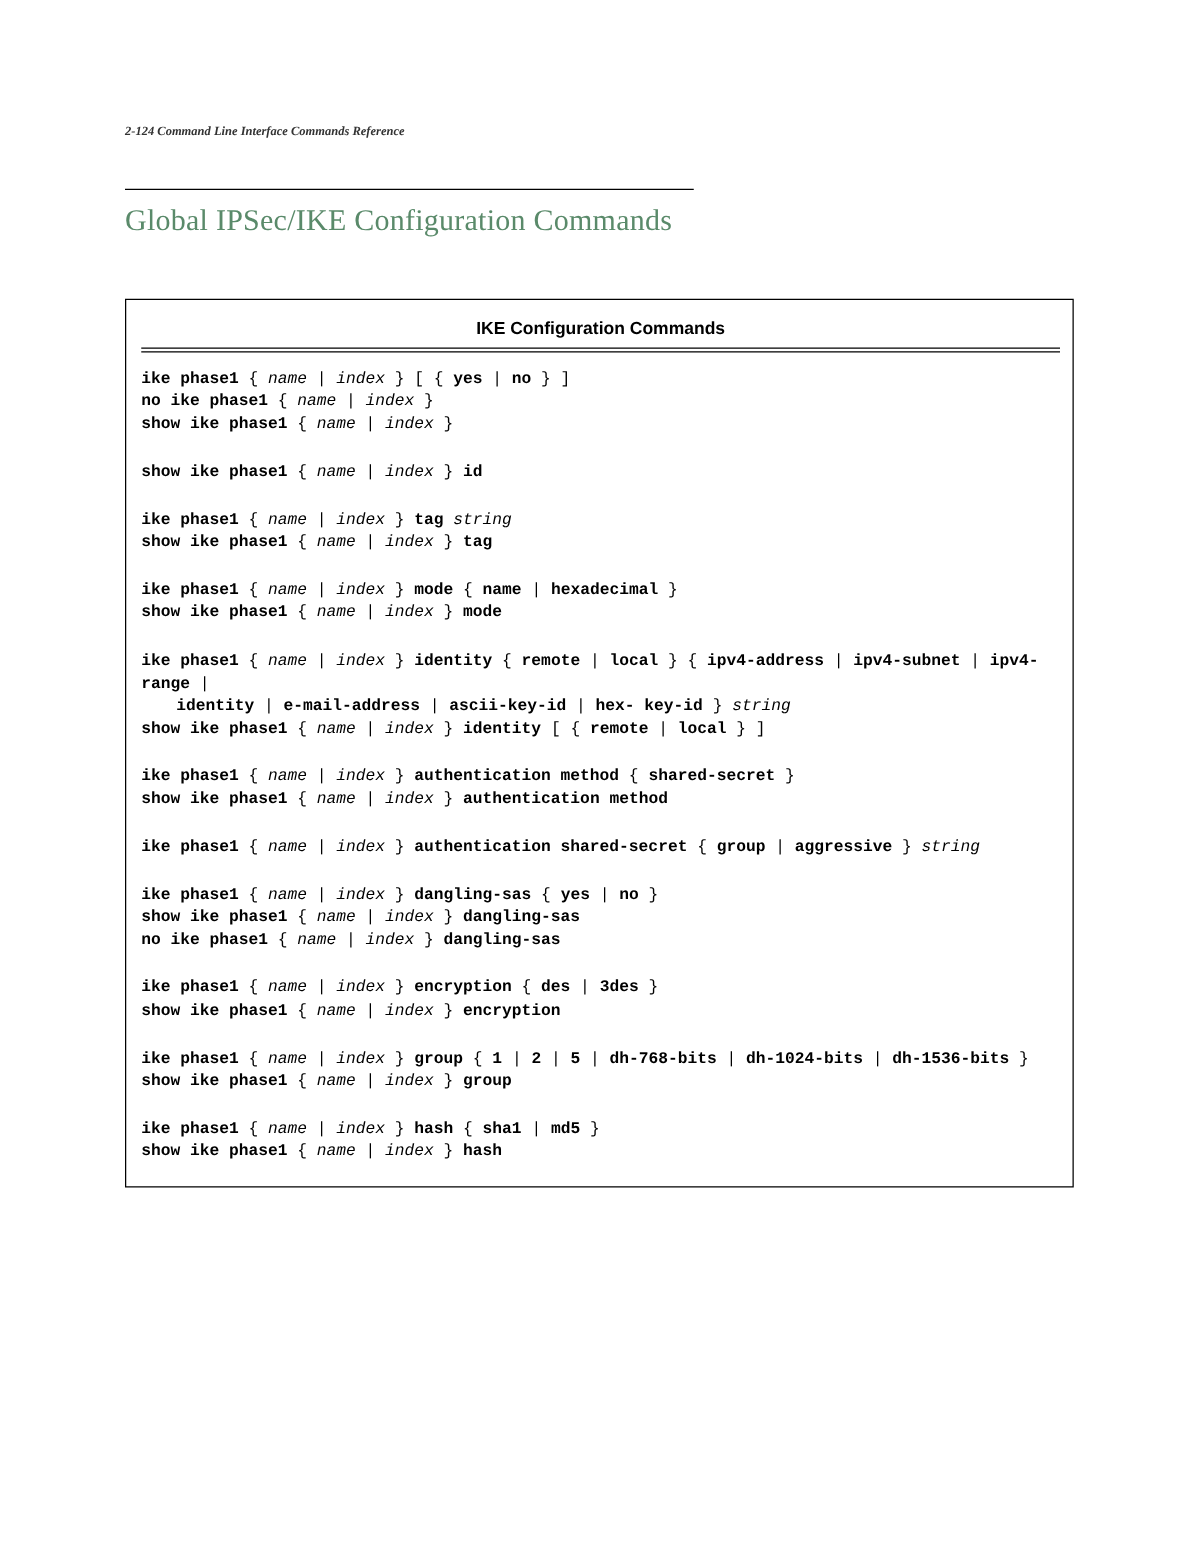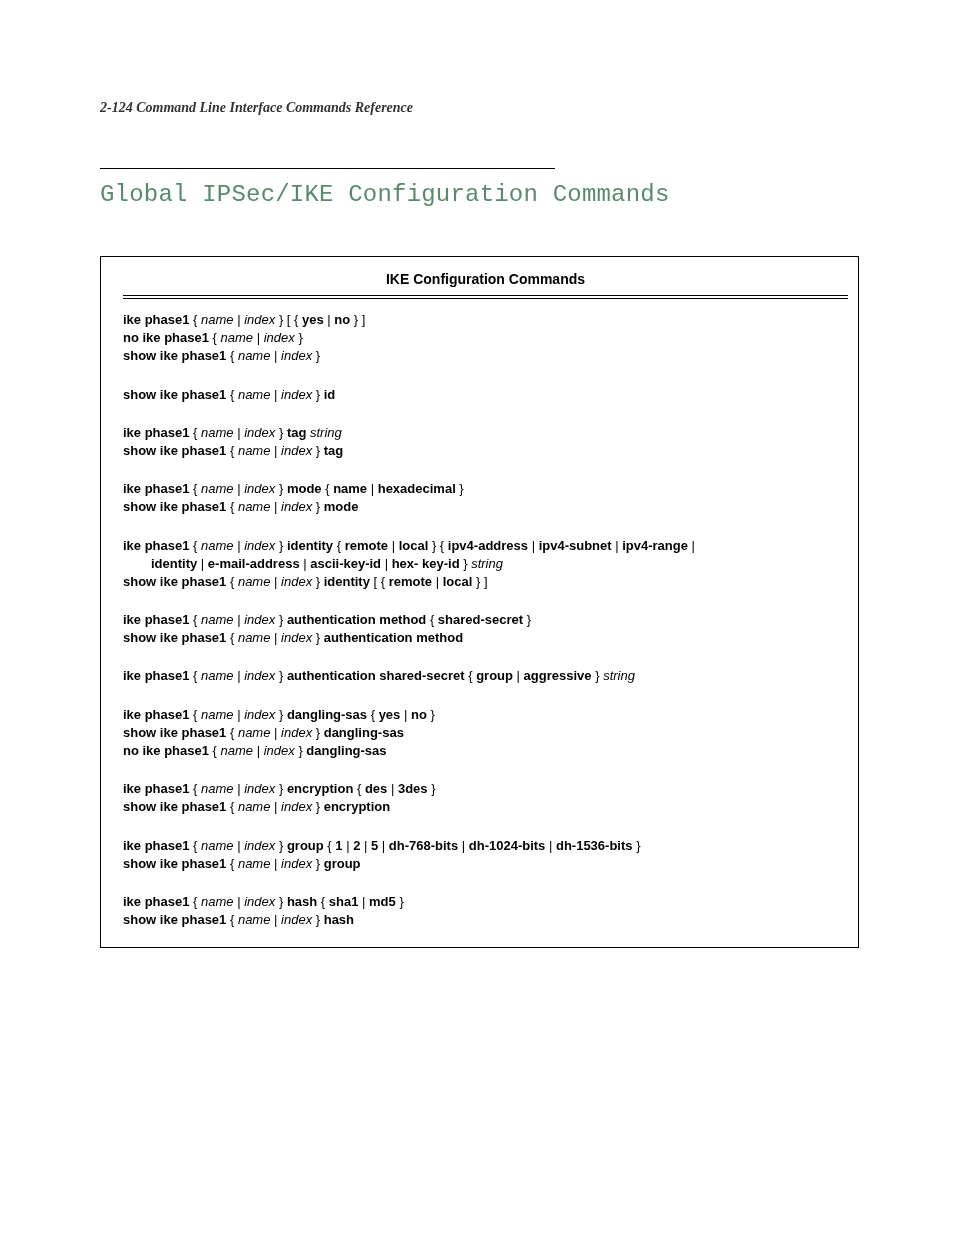--- a/index.html
+++ b/index.html
@@ -9,59 +9,59 @@
     font-family: Arial, Helvetica, sans-serif;
     width: 954px;
   }
   .page {
     padding: 100px 95px 60px 100px;
   }
   .header-line {
     font-family: Georgia, 'Times New Roman', serif;
     font-style: italic;
     font-weight: bold;
-    font-size: 14px;
+    font-size: 10px;
     color: #333;
-    margin-bottom: 52px;
+    margin-bottom: 40px;
   }
   .title-rule {
     border: none;
     border-top: 1px solid #000;
     margin: 0 0 12px 0;
     width: 455px;
   }
   .section-title {
-    font-family: Liberation Mono, monospace;
+    font-family: Liberation Serif, serif;
     font-weight: normal;
     font-size: 24px;
     color: #5a8a6a;
     margin: 0 0 48px 0;
     letter-spacing: 0.2px;
   }
   .box {
     border: 1px solid #000;
-    padding: 14px 10px 18px 22px;
+    padding: 14px 10px 18px 12px;
   }
   .box-title {
     text-align: center;
     font-weight: bold;
     font-size: 14px;
     margin-bottom: 8px;
   }
   .dbl-rule {
     border: none;
     border-top: 1px solid #000;
     margin: 0;
   }
   .dbl-rule + .dbl-rule {
     margin-top: 2px;
     margin-bottom: 12px;
   }
   .cmd-block {
-    font-family: Liberation Sans, sans-serif;
+    font-family: Liberation Mono, monospace;
     font-size: 13px;
     line-height: 1.4;
     color: #000;
     margin: 0 0 20px 0;
   }
   .cmd-block:last-child {
     margin-bottom: 0;
   }
   .cmd-line {
     margin: 0;

